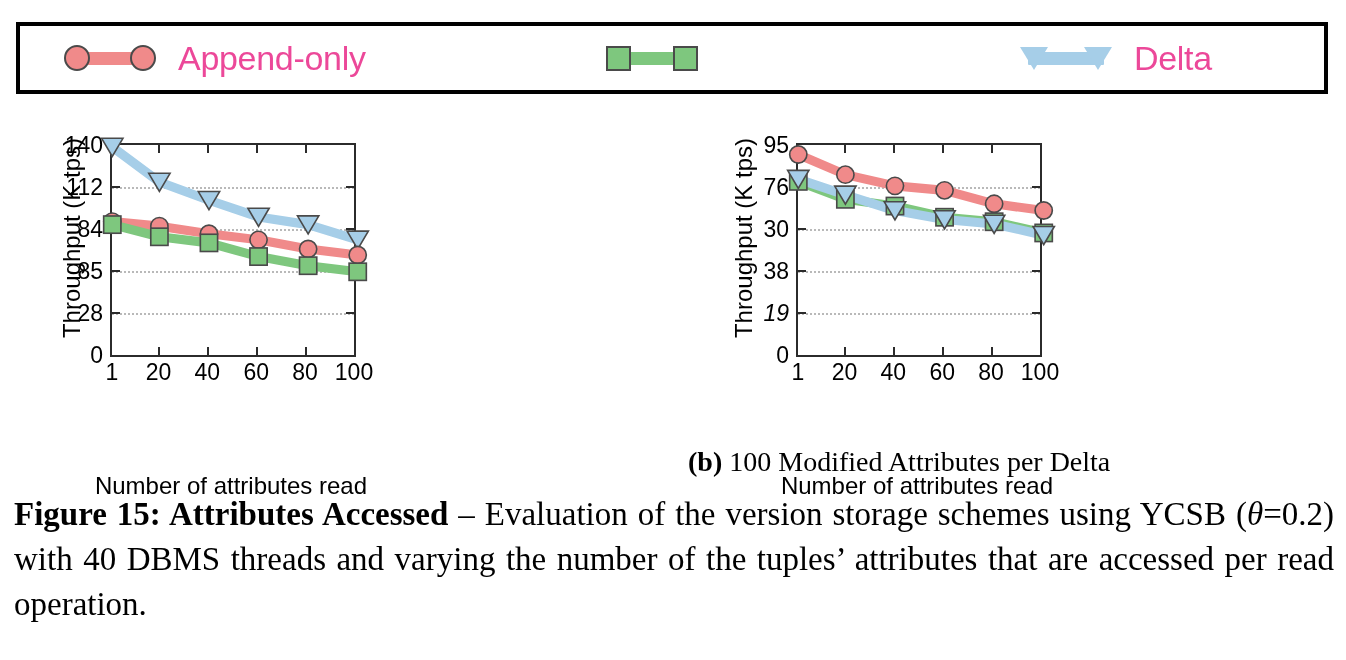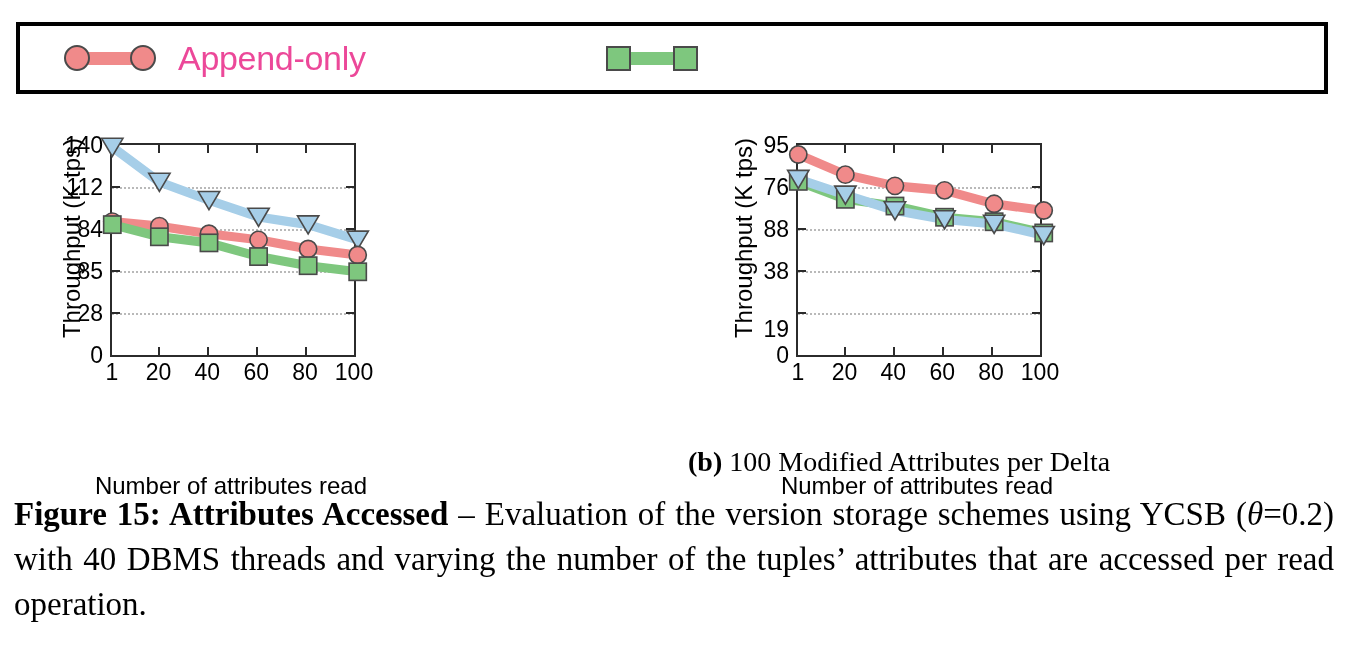--- a/index.html
+++ b/index.html
@@ -224,20 +224,28 @@
       </div>
 
       <div class="legend-entry e1">
         <div class="legend-swatch">
           <div class="legend-bar" style="background:#7ec77e;"></div>
           <div class="legend-mark left mk-square" style="background:#7ec77e;"></div>
           <div class="legend-mark right mk-square" style="background:#7ec77e;"></div>
         </div>
       </div>
 
+      <div class="legend-entry e2">
+        <div class="legend-swatch">
+          <div class="legend-bar" style="background:#a6cee8;"></div>
+          <div class="legend-mark left mk-tri" style="border-top-color:#a6cee8;"></div>
+          <div class="legend-mark right mk-tri" style="border-top-color:#a6cee8;"></div>
+        </div>
+        <span class="legend-label">Delta</span>
+      </div>
 
     </div>
   </div>
 
   <div class="panel a">
     <div class="ylabel">Throughput (K tps)</div>
     <div class="plot" id="plot-a">
         <div class="ytick-label" style="top: 210px;">0</div>
         <div class="gridline" style="top: 168px;"></div>
         <div class="ytick-mark " style="top: 168px;"></div>
@@ -297,29 +305,29 @@
     <div class="xaxis-title" style="left:217px;">Number of attributes read</div>
   </div>
 
   <div class="panel b">
     <div class="ylabel">Throughput (K tps)</div>
     <div class="plot" id="plot-b">
         <div class="ytick-label" style="top: 210px;">0</div>
         <div class="gridline" style="top: 168px;"></div>
         <div class="ytick-mark " style="top: 168px;"></div>
         <div class="ytick-mark r" style="top: 168px;"></div>
-        <div class="ytick-label" style="top: 184px;">19</div>
+        <div class="ytick-label" style="top: 168px; font-style: italic;">19</div>
         <div class="gridline" style="top: 126px;"></div>
         <div class="ytick-mark " style="top: 126px;"></div>
         <div class="ytick-mark r" style="top: 126px;"></div>
         <div class="ytick-label" style="top: 126px;">38</div>
         <div class="gridline" style="top: 84px;"></div>
         <div class="ytick-mark " style="top: 84px;"></div>
         <div class="ytick-mark r" style="top: 84px;"></div>
-        <div class="ytick-label" style="top: 84px;">88</div>
+        <div class="ytick-label" style="top: 84px;">30</div>
         <div class="gridline" style="top: 42px;"></div>
         <div class="ytick-mark " style="top: 42px;"></div>
         <div class="ytick-mark r" style="top: 42px;"></div>
         <div class="ytick-label" style="top: 42px;">76</div>
         <div class="ytick-label" style="top: 0px;">95</div>
         <div class="xtick-label" style="left: 0px;">1</div>
         <div class="xtick-mark " style="left: 46.4444px;"></div>
         <div class="xtick-mark top" style="left: 46.4444px;"></div>
         <div class="xtick-label" style="left: 46.4444px;">20</div>
         <div class="xtick-mark " style="left: 95.3333px;"></div>

